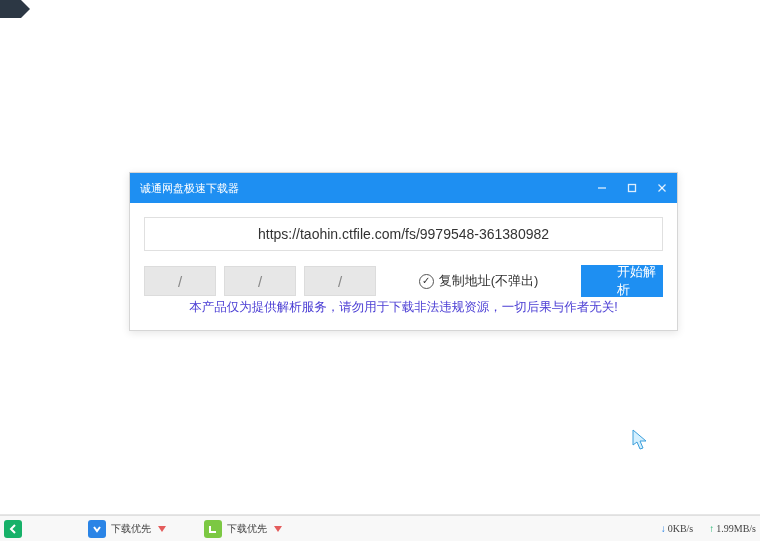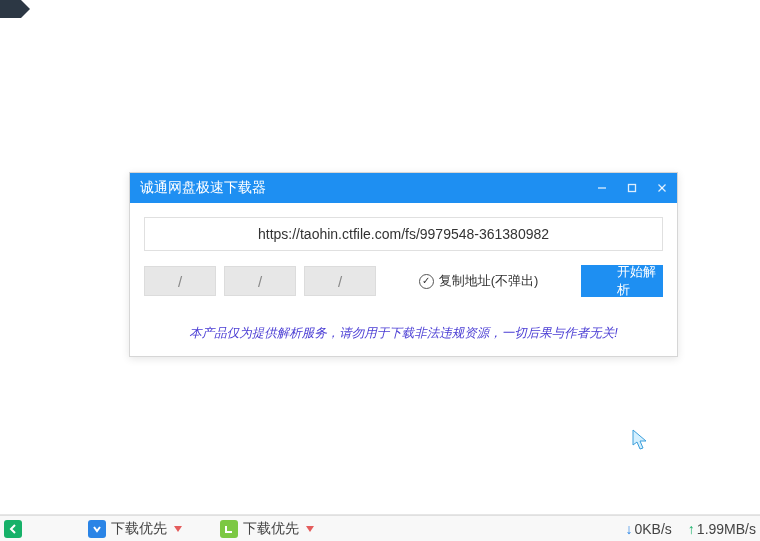--- a/index.html
+++ b/index.html
@@ -50,21 +50,21 @@
       box-shadow: 0 2px 8px rgba(0,0,0,0.1);
     }
     .dialog-titlebar {
       height: 30px;
       background: #1e8ff2;
       display: flex;
       align-items: center;
       justify-content: space-between;
       padding: 0 0 0 10px;
       color: #fff;
-      font-size: 14px;
+      font-size: 11px;
     }
     .dialog-controls {
       display: flex;
       height: 100%;
     }
     .ctrl-btn {
       width: 30px;
       height: 100%;
       display: flex;
       align-items: center;
@@ -129,47 +129,47 @@
       background: #1e8ff2;
       color: #fff;
       display: flex;
       align-items: center;
       justify-content: center;
       cursor: pointer;
       font-size: 13px;
       padding-left: 36px;
     }
     .disclaimer {
-      margin-top: 26px;
+      margin-top: 0;
       text-align: center;
       color: #4a3dd4;
       font-size: 12.5px;
       line-height: 1.7;
-      font-style: italic;
     }
     .cursor-icon {
       position: absolute;
       left: 611px;
       top: 429px;
       width: 18px;
       height: 22px;
     }
     .statusbar {
       position: absolute;
       left: 0;
       right: 0;
       bottom: 0;
       height: 26px;
       border-top: 1px solid #e0e0e0;
       background: #f8f8f8;
       display: flex;
       align-items: center;
-      font-size: 14px;
+      font-size: 10px;
       color: #444;
       padding: 0 4px 0 4px;
+      font-family: Liberation Serif, serif;
     }
     .sb-left { display: flex; align-items: center; gap: 8px; }
     .sb-sq {
       width: 18px;
       height: 18px;
       border-radius: 3px;
       display: flex;
       align-items: center;
       justify-content: center;
     }

